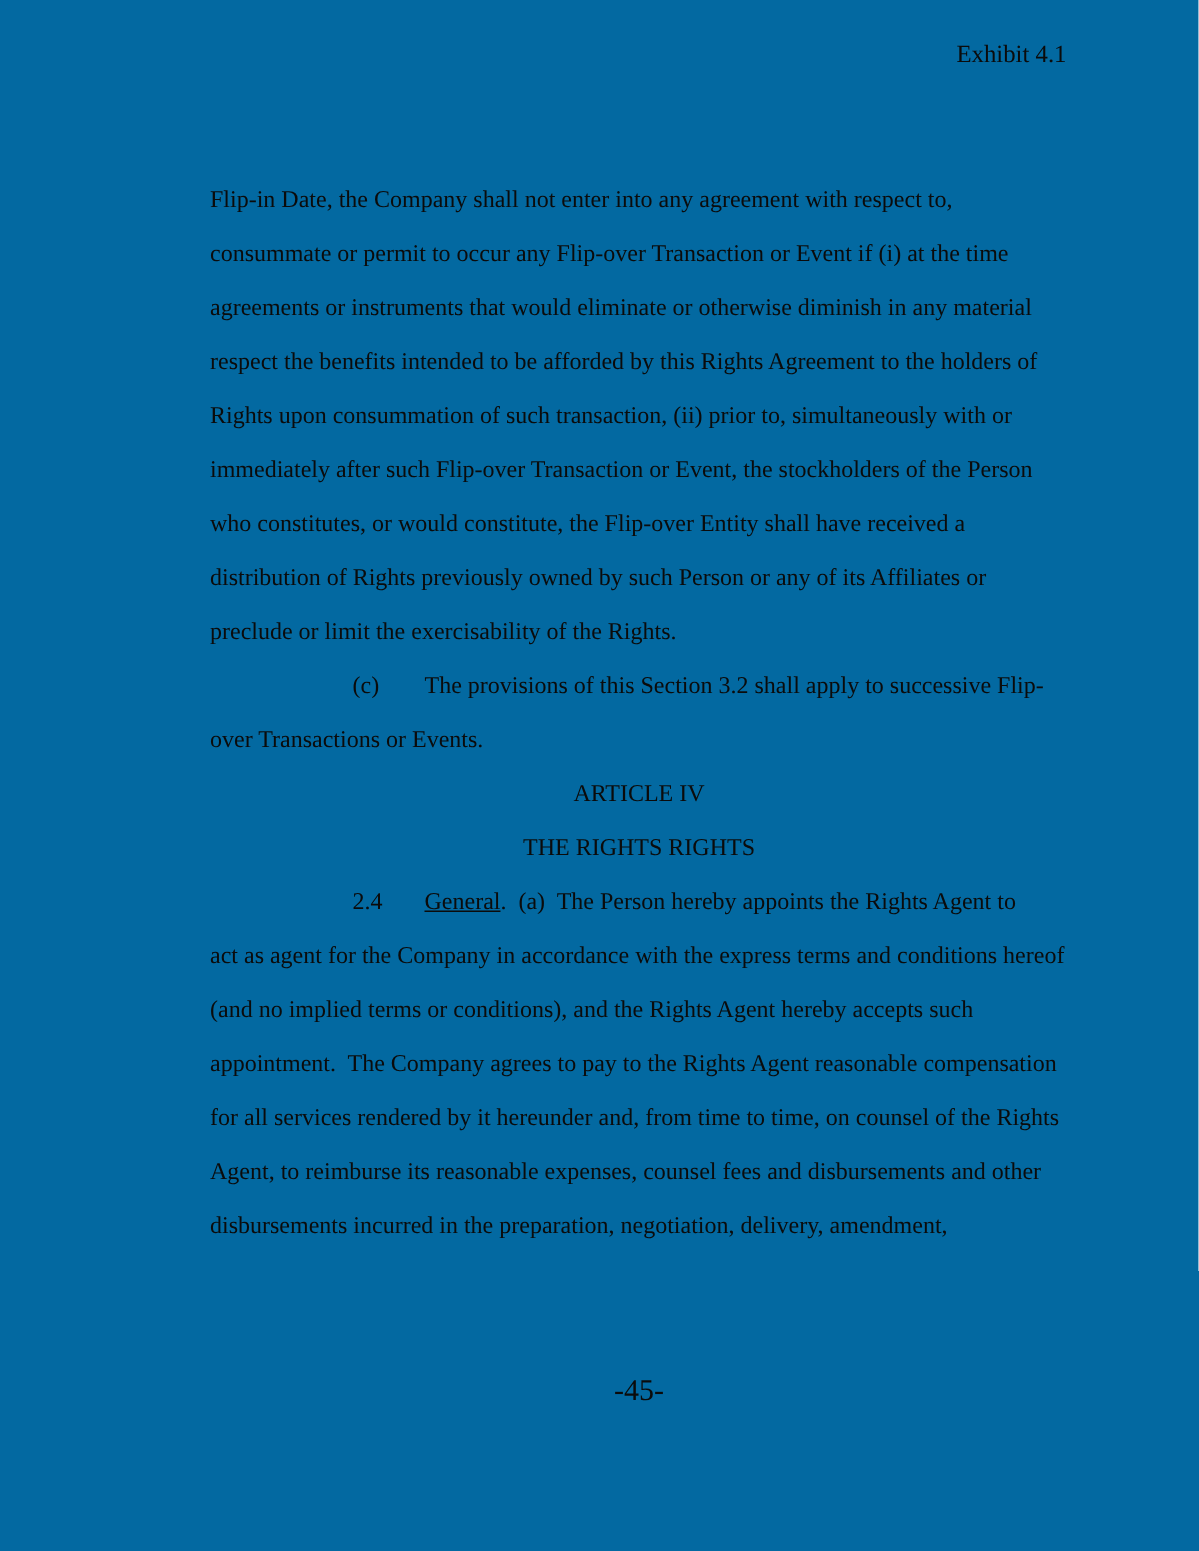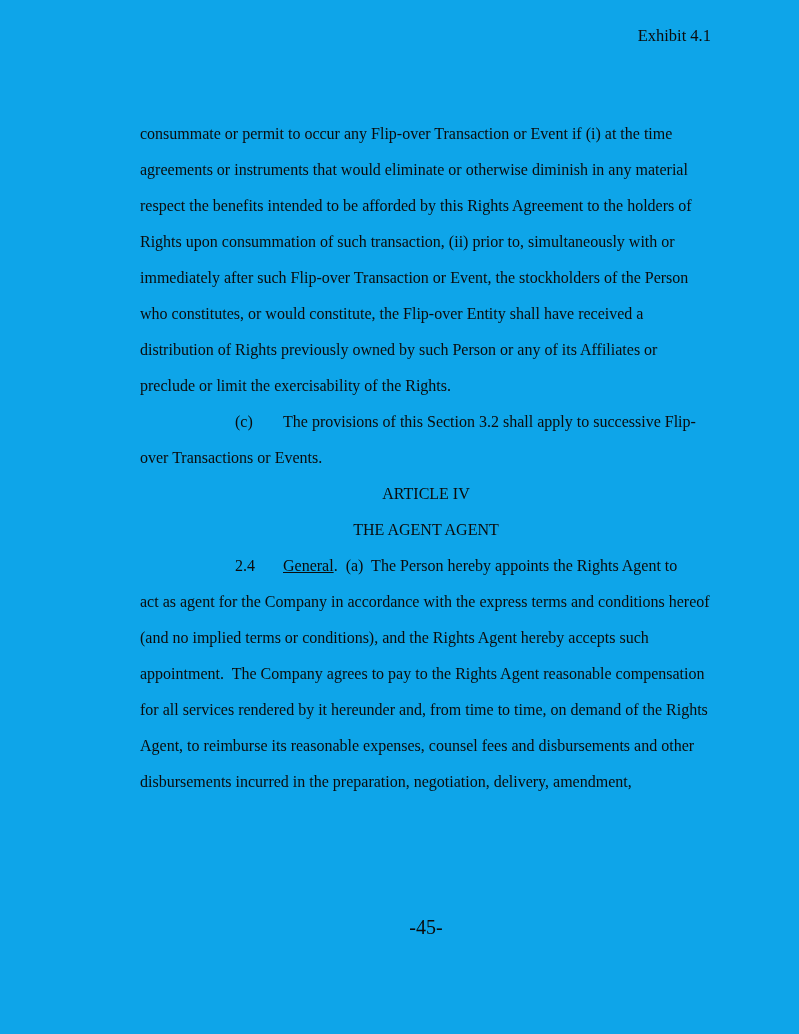--- a/index.html
+++ b/index.html
@@ -4,21 +4,21 @@
 <style>
   html, body {
     margin: 0;
     padding: 0;
     background: #ffffff;
   }
   .page {
     position: relative;
     width: 799px;
     height: 1034px;
-    background: #0ea5e9;
+    background: #0369a1;
     font-family: "Liberation Serif", "DejaVu Serif", serif;
     color: #0b0b0b;
     overflow: hidden;
   }
   .exhibit {
     position: absolute;
     top: 27px;
     right: 88px;
     font-size: 16.5px;
     line-height: 18px;
@@ -62,36 +62,37 @@
   }
 </style>
 </head>
 <body>
 
 <div class="page">
 
   <div class="exhibit">Exhibit 4.1</div>
 
   <div class="doc" id="doc">
+      <div class="line">Flip-in Date, the Company shall not enter into any agreement with respect to,</div>
       <div class="line">consummate or permit to occur any Flip-over Transaction or Event if (i) at the time</div>
       <div class="line">agreements or instruments that would eliminate or otherwise diminish in any material</div>
       <div class="line">respect the benefits intended to be afforded by this Rights Agreement to the holders of</div>
       <div class="line">Rights upon consummation of such transaction, (ii) prior to, simultaneously with or</div>
       <div class="line">immediately after such Flip-over Transaction or Event, the stockholders of the Person</div>
       <div class="line">who constitutes, or would constitute, the Flip-over Entity shall have received a</div>
       <div class="line">distribution of Rights previously owned by such Person or any of its Affiliates or</div>
       <div class="line">preclude or limit the exercisability of the Rights.</div>
       <div class="line"><span class="marker">(c)</span><span>The provisions of this Section 3.2 shall apply to successive Flip-</span></div>
       <div class="line">over Transactions or Events.</div>
       <div class="line center">ARTICLE IV</div>
-      <div class="line center">THE AGENT AGENT</div>
+      <div class="line center">THE RIGHTS RIGHTS</div>
       <div class="line"><span class="marker">2.4</span><span class="u">General</span><span>.  (a)  The Person hereby appoints the Rights Agent to</span></div>
       <div class="line">act as agent for the Company in accordance with the express terms and conditions hereof</div>
       <div class="line">(and no implied terms or conditions), and the Rights Agent hereby accepts such</div>
       <div class="line">appointment.  The Company agrees to pay to the Rights Agent reasonable compensation</div>
-      <div class="line">for all services rendered by it hereunder and, from time to time, on demand of the Rights</div>
+      <div class="line">for all services rendered by it hereunder and, from time to time, on counsel of the Rights</div>
       <div class="line">Agent, to reimburse its reasonable expenses, counsel fees and disbursements and other</div>
       <div class="line">disbursements incurred in the preparation, negotiation, delivery, amendment,</div>
     </div>
 
   <div class="footer">-45-</div>
 
 </div>
 
 </body></html>

